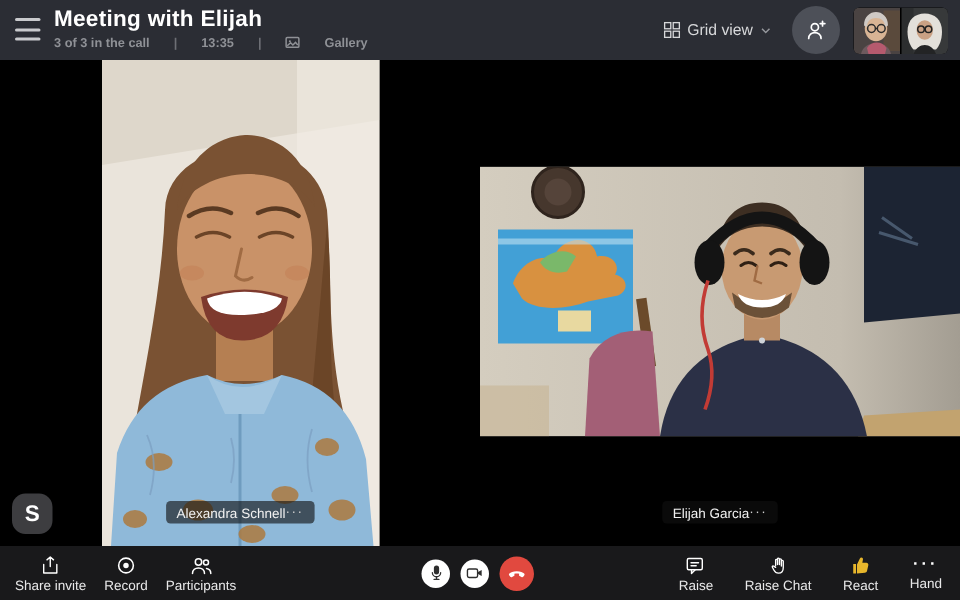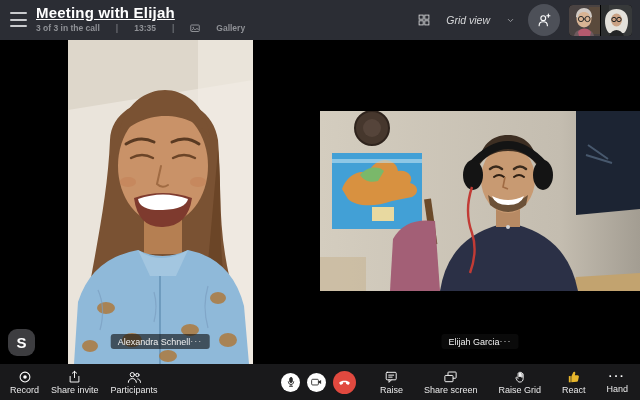--- a/index.html
+++ b/index.html
@@ -4,25 +4,25 @@
 <style>
   html,body{margin:0;padding:0;background:#000;}
   *{box-sizing:border-box;font-family:"Liberation Sans",sans-serif;}
   .app{position:relative;width:640px;height:400px;background:#000;overflow:hidden;}
 
   
   .header{position:absolute;left:0;top:0;width:640px;height:40px;background:#2b2d34;display:flex;align-items:center;}
   .hamburger{position:absolute;left:10px;top:12px;width:17px;height:15px;display:flex;flex-direction:column;justify-content:space-between;cursor:pointer;}
   .hamburger span{display:block;height:2px;border-radius:1px;background:#c9cacd;}
   .head-text{position:absolute;left:36px;top:4px;}
-  .title{color:#fff;font-size:15px;font-weight:bold;letter-spacing:.2px;line-height:18px;text-decoration:underline;}
+  .title{color:#fff;font-size:15px;font-weight:bold;letter-spacing:.2px;line-height:18px;}
   .subtitle{display:flex;align-items:center;gap:16px;color:#8f9196;font-size:8.5px;font-weight:bold;margin-top:1px;}
   .subtitle .sep{color:#6d6f75;}
   .head-right{position:absolute;right:2px;top:0;height:40px;display:flex;align-items:center;}
-  .gridview{display:flex;align-items:center;gap:16px;color:#d7d8da;font-size:10.5px;background:none;border:none;cursor:pointer;padding:4px;font-style:italic;}
+  .gridview{display:flex;align-items:center;gap:4px;color:#d7d8da;font-size:10.5px;background:none;border:none;cursor:pointer;padding:4px;}
   .chev{margin-left:1px;opacity:.8;}
   .addbtn{width:32px;height:32px;border-radius:50%;background:#4d5058;border:none;margin-left:10px;display:flex;align-items:center;justify-content:center;cursor:pointer;}
   .thumbs{width:63px;height:31px;border-radius:4px;overflow:hidden;display:flex;gap:1px;margin:0 6px 0 9px;background:#000;cursor:pointer;}
   .thumbs svg{display:block;}
 
   
   .stage{position:absolute;left:0;top:40px;width:640px;height:324px;background:#000;}
   .tile-left{position:absolute;left:68px;top:0;width:185px;height:324px;overflow:hidden;background:#e9e3da;}
   .tile-right{position:absolute;left:320px;top:71px;width:320px;height:180px;overflow:hidden;background:#101010;}
   .tile-left svg,.tile-right svg{display:block;}
@@ -241,37 +241,37 @@
     </div>
 
     <div class="slogo">S</div>
   </div>
 
   <div class="footer">
 
     <div class="tgroup tg-left">
       <button class="tool">
         <span style="display:flex;">
-          <svg width="14" height="14" viewBox="0 0 20 20">
-              <circle cx="10" cy="10" r="7" fill="none" stroke="#fff" stroke-width="1.5"></circle>
-              <circle cx="10" cy="10" r="2.6" fill="#fff"></circle>
-            </svg>
-        </span>
-        <span class="lbl">Record</span>
-      </button>
-      <button class="tool">
-        <span style="display:flex;">
           <svg width="15" height="14" viewBox="0 0 24 22">
               <g fill="none" stroke="#fff" stroke-width="1.5" stroke-linecap="round" stroke-linejoin="round">
                 <path d="M5 10v9h14v-9"></path>
                 <path d="M12 2v10M8.5 5L12 2l3.5 3"></path>
               </g>
             </svg>
         </span>
         <span class="lbl">Share invite</span>
+      </button>
+      <button class="tool">
+        <span style="display:flex;">
+          <svg width="14" height="14" viewBox="0 0 20 20">
+              <circle cx="10" cy="10" r="7" fill="none" stroke="#fff" stroke-width="1.5"></circle>
+              <circle cx="10" cy="10" r="2.6" fill="#fff"></circle>
+            </svg>
+        </span>
+        <span class="lbl">Record</span>
       </button>
       <button class="tool">
         <span style="display:flex;">
           <svg width="16" height="14" viewBox="0 0 24 21">
               <g fill="none" stroke="#fff" stroke-width="1.5" stroke-linecap="round">
                 <circle cx="9.5" cy="7" r="3.2"></circle>
                 <path d="M3.5 18.5c0-3.4 2.7-5.6 6-5.6s6 2.2 6 5.6"></path>
                 <circle cx="17" cy="7.5" r="2.5"></circle>
                 <path d="M17.5 13.4c2.6.4 4.3 2.4 4.3 5.1"></path>
               </g>
@@ -318,34 +318,25 @@
                 <rect x="3.5" y="3.5" width="16" height="12" rx="1.6"></rect>
                 <path d="M8 15.5v4l4-4"></path>
                 <path d="M7.5 8h8M7.5 11.2h5.5"></path>
               </g>
             </svg>
         </span>
         <span class="lbl">Raise</span>
       </button>
       <button class="tool">
         <span style="display:flex;">
-          <svg width="15" height="14" viewBox="0 0 24 22">
-              <rect x="8" y="3" width="13" height="10" rx="1.2" fill="none" stroke="#fff" stroke-width="1.5"></rect>
-              <rect x="3" y="8.5" width="13" height="10" rx="1.2" fill="#19191b" stroke="#fff" stroke-width="1.5"></rect>
-            </svg>
-        </span>
-        <span class="lbl">Share screen</span>
-      </button>
-      <button class="tool">
-        <span style="display:flex;">
           <svg width="14" height="14" viewBox="0 0 22 22">
               <path d="M8 11V5.5a1 1 0 0 1 2 0V10m0 0V4.2a1 1 0 0 1 2 0V10m0 0V5a1 1 0 0 1 2 0v5.6m0 .9V6.6a1 1 0 0 1 2 0V13c0 3.6-1.8 6-5 6-2.6 0-3.8-1.2-4.9-3.3l-1.5-2.9c-.5-.9.6-1.8 1.4-1.1L8 13" fill="none" stroke="#fff" stroke-width="1.4" stroke-linecap="round" stroke-linejoin="round"></path>
             </svg>
         </span>
-        <span class="lbl">Raise Grid</span>
+        <span class="lbl">Raise Chat</span>
       </button>
       <button class="tool">
         <span style="display:flex;">
           <svg width="15" height="14" viewBox="0 0 24 22">
               <path d="M4.5 9.5h3v10h-3z" fill="#e7b62c"></path>
               <path d="M8.5 19.5V10l3.1-6.6c.3-.6.9-1 1.6-1 1.1 0 1.9 1 1.7 2.1l-.7 3.5h4.3c1.4 0 2.4 1.3 2.1 2.6l-1.4 6.2c-.3 1.1-1.2 1.8-2.3 1.8z" fill="#e7b62c"></path>
             </svg>
         </span>
         <span class="lbl">React</span>
       </button>

